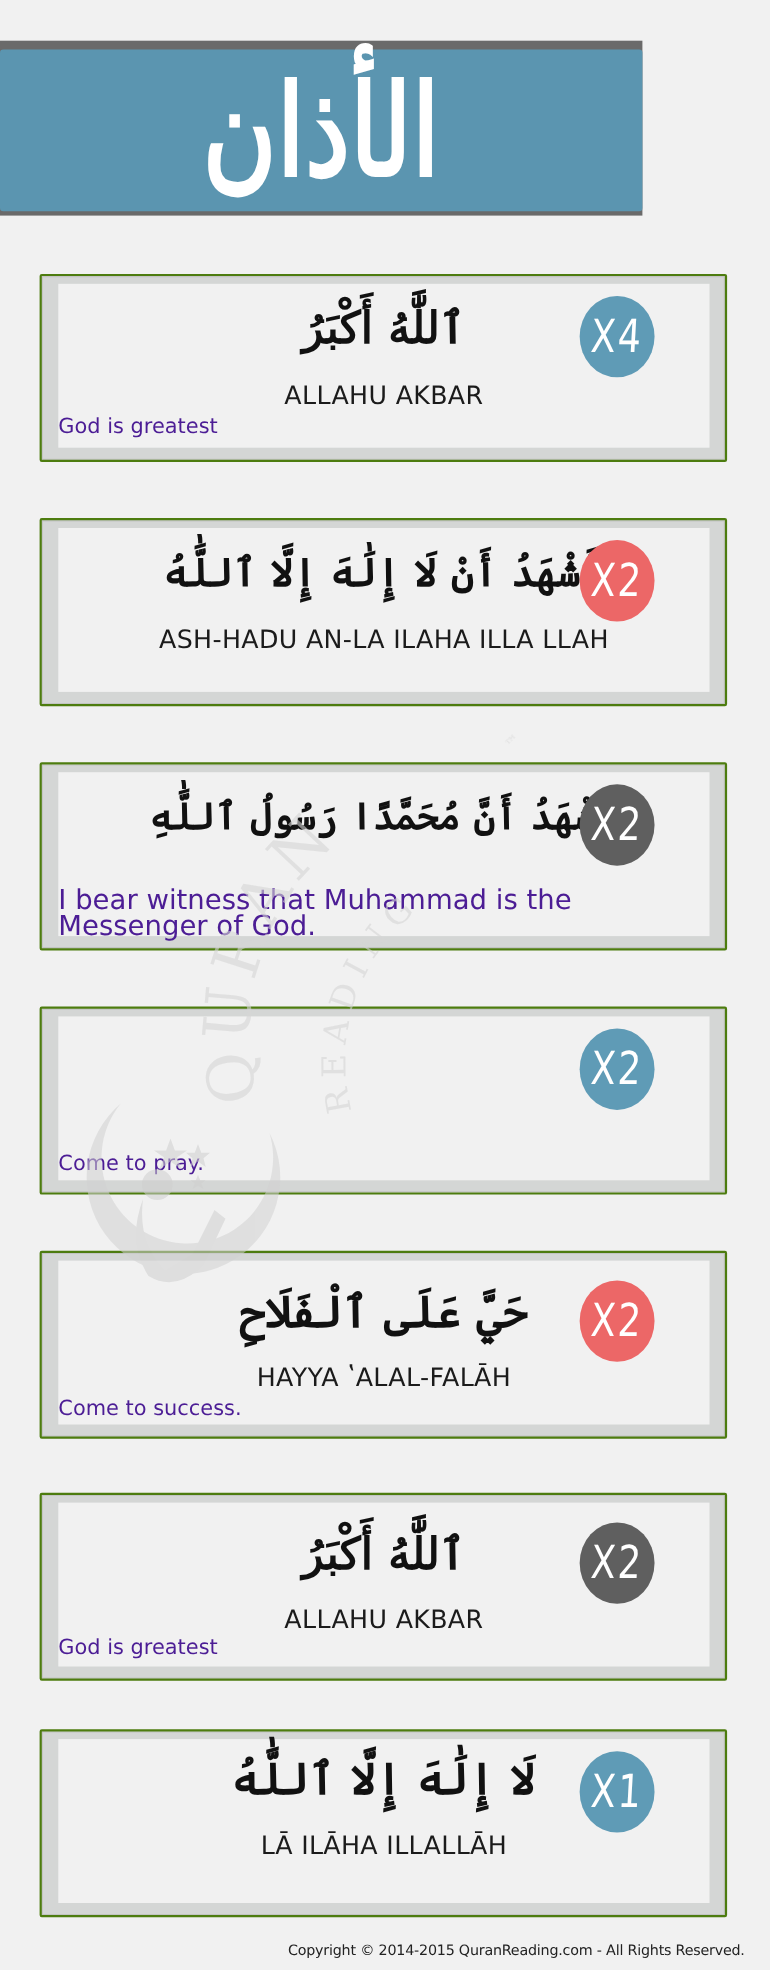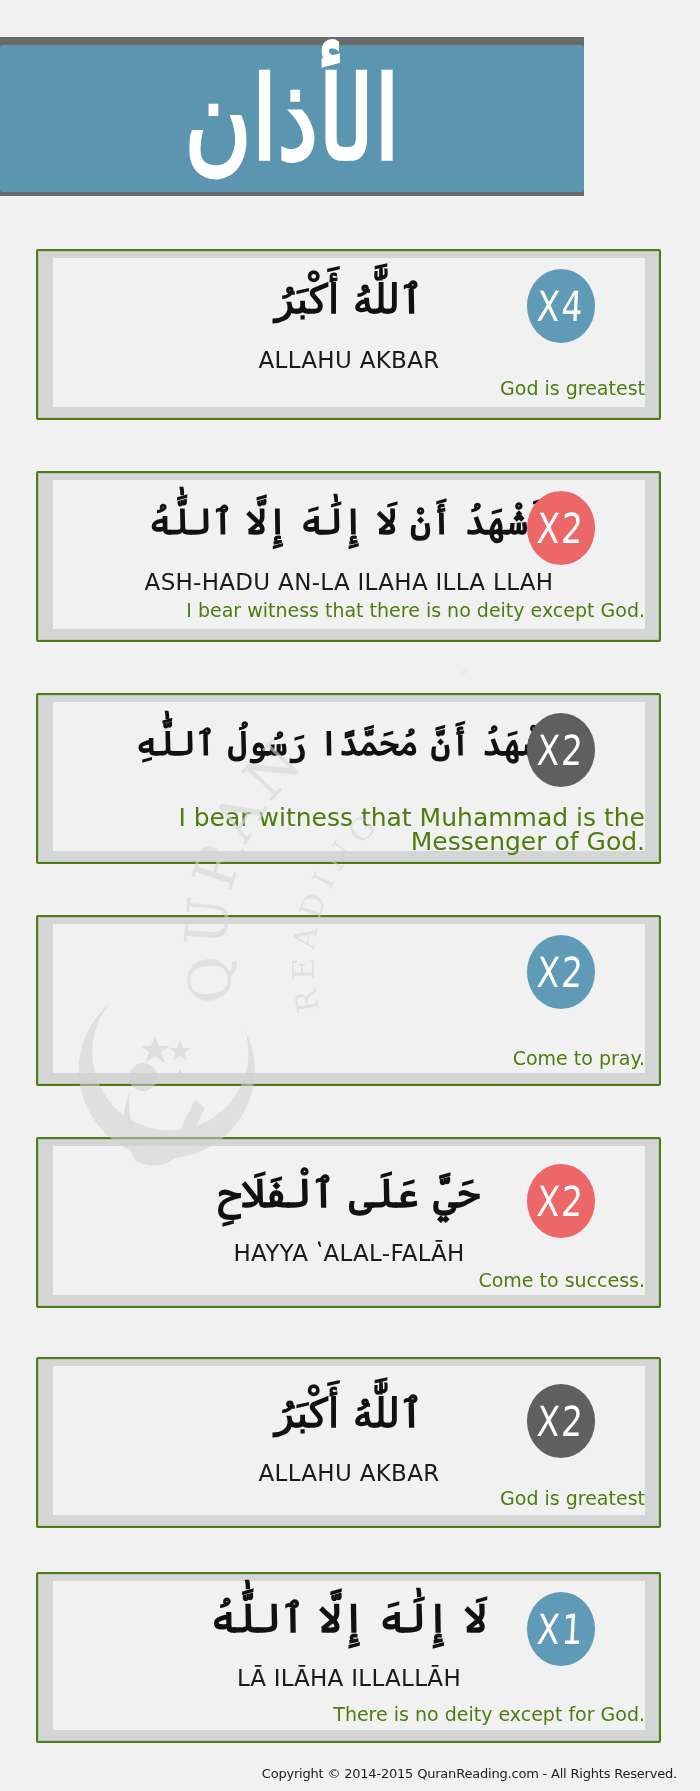--- a/index.html
+++ b/index.html
@@ -40,22 +40,22 @@
     font-size: 40px; line-height: 70px; font-weight: bold; color: #111;
     letter-spacing: -1px;
   }
   .translit {
     position: absolute; left: 0; right: 0; top: 90px;
     text-align: center; font-size: 23px; line-height: 24px; letter-spacing: 0.3px;
     font-family: "DejaVu Sans", sans-serif; color: #1b1b1b;
   }
   .translation {
     position: absolute; left: 0; right: 0; top: 118px;
-    text-align: right; font-size: 19px; line-height: 24px;
-    font-family: "DejaVu Sans", sans-serif; color: #4d7c0f;
+    text-align: left; font-size: 19px; line-height: 24px;
+    font-family: "DejaVu Sans", sans-serif; color: #4c1d95;
   }
   .badge {
     position: absolute; left: 471px; top: 11px; width: 74px; height: 74px; border-radius: 50%;
     display: flex; align-items: center; justify-content: center;
     color: #fff; font-family: "DejaVu Sans", sans-serif; font-size: 36px; font-weight: normal;
     letter-spacing: 2px; transform: scaleX(0.92);
     z-index: 4;
   }
   .badge span { transform: scaleY(1.15) skewX(-4deg); display: inline-block; }
 
@@ -81,21 +81,20 @@
     <div class="badge" style="background:#5f9bb6">
         <span>X4</span>
       </div>
   </div>
 </div>
 
 <div class="card" style="top:471px">
   <div class="card-inner">
     <div class="arabic" style="font-size:36px">أَشْهَدُ أَنْ لَا إِلَٰهَ إِلَّا ٱللَّٰهُ</div>
     <div class="translit">ASH-HADU AN-LA ILAHA ILLA LLAH</div>
-    <div class="translation">I bear witness that there is no deity except God.</div>
     <div class="badge" style="background:#ec6767">
         <span>X2</span>
       </div>
   </div>
 </div>
 
 <div class="card" style="top:693px">
   <div class="card-inner">
     <div class="arabic" style="font-size:34px">أَشْهَدُ أَنَّ مُحَمَّدًا رَسُولُ ٱللَّٰهِ</div>
     <div class="translation" style="font-size:25px;top:104px">I bear witness that Muhammad is the Messenger of God.</div>
@@ -133,21 +132,20 @@
     <div class="badge" style="background:#5f5f5f;top:18px">
         <span>X2</span>
       </div>
   </div>
 </div>
 
 <div class="card" style="top:1572px">
   <div class="card-inner">
     <div class="arabic" style="top:2px">لَا إِلَٰهَ إِلَّا ٱللَّٰهُ</div>
     <div class="translit" style="top:85px">LĀ ILĀHA ILLALLĀH</div>
-    <div class="translation" style="top:121px">There is no deity except for God.</div>
     <div class="badge" style="background:#5f9bb6;top:11px">
         <span>X1</span>
       </div>
   </div>
 </div>
 
 <svg class="watermark" viewBox="0 0 700 1791">
   <defs>
     <path id="arcTop" d="M 235 1000 A 230 230 0 0 1 470 710"></path>
     <path id="arcBottom" d="M 320 1010 A 175 175 0 0 1 505 790"></path>

